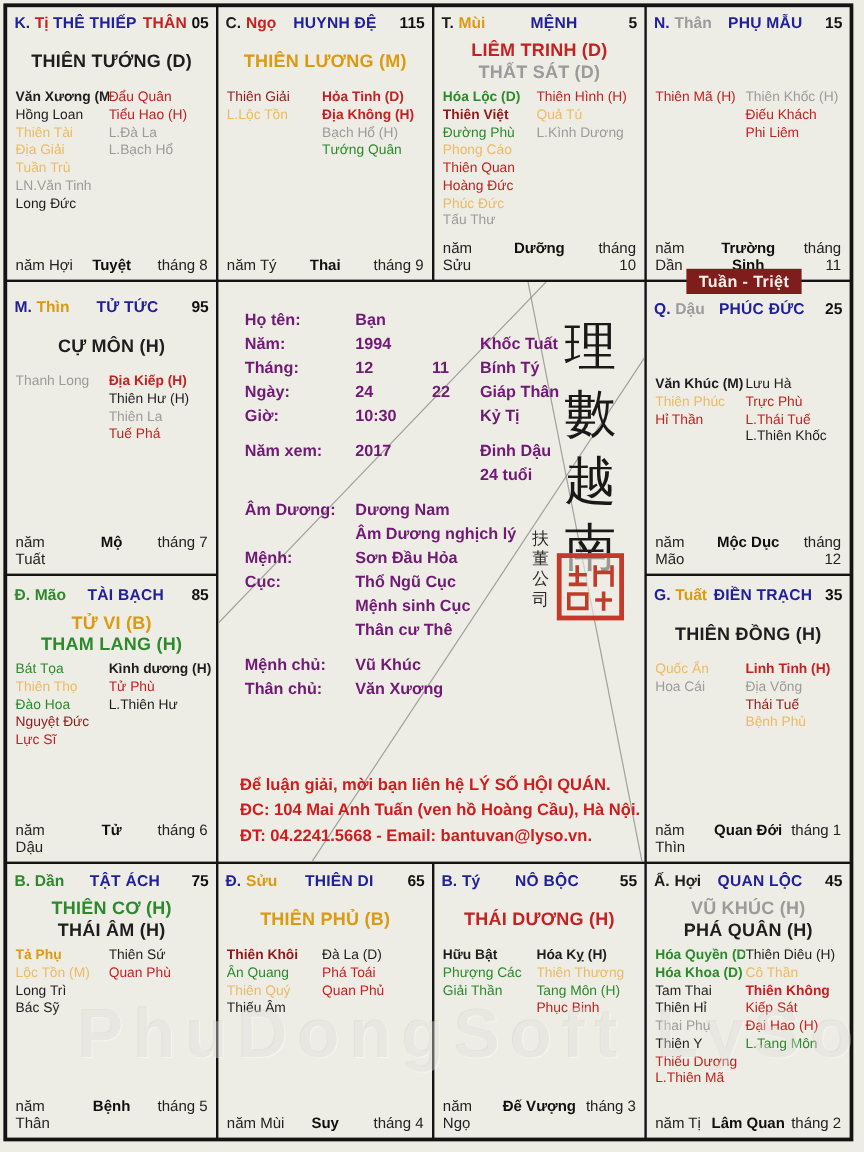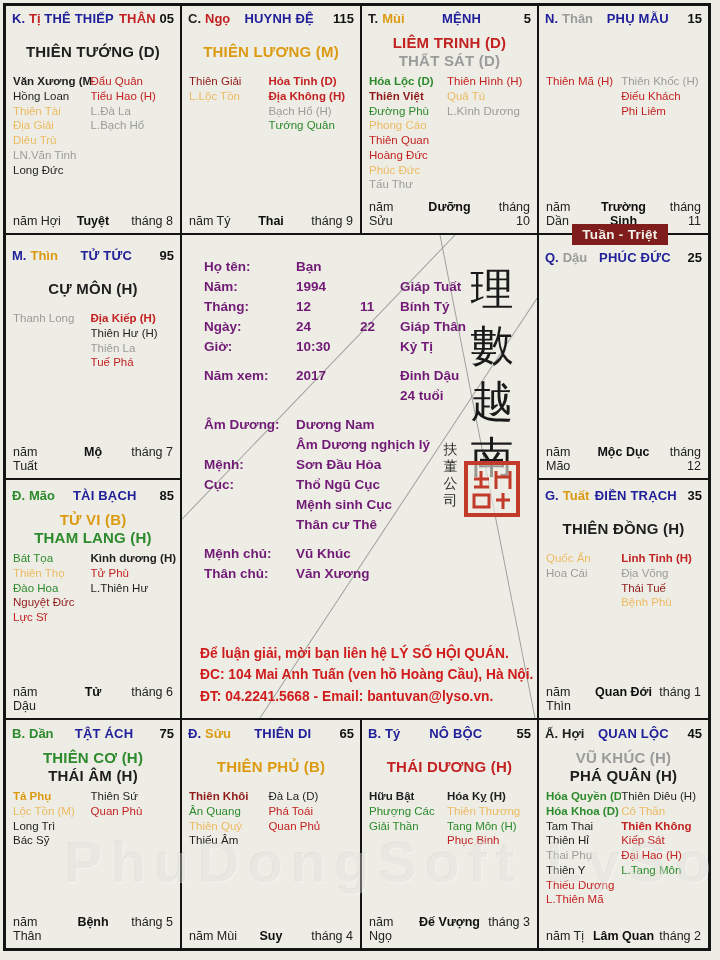--- a/index.html
+++ b/index.html
@@ -85,21 +85,21 @@
         <div class="irow">
           <span class="lb">Họ tên:</span>
           <span class="v1">Bạn</span>
           <span class="v2"></span>
           <span class="v3"></span>
         </div>
         <div class="irow">
           <span class="lb">Năm:</span>
           <span class="v1">1994</span>
           <span class="v2"></span>
-          <span class="v3">Giáp Tuất</span>
+          <span class="v3">Khốc Tuất</span>
         </div>
         <div class="irow">
           <span class="lb">Tháng:</span>
           <span class="v1">12</span>
           <span class="v2">11</span>
           <span class="v3">Bính Tý</span>
         </div>
         <div class="irow">
           <span class="lb">Ngày:</span>
           <span class="v1">24</span>
@@ -213,21 +213,21 @@
     </div>
     <div class="main">
         <div class="c-black">THIÊN TƯỚNG (D)</div>
       </div>
     <div class="stars">
       <div class="col left">
           <span class="star c-black bold">Văn Xương (M)</span>
           <span class="star c-black">Hồng Loan</span>
           <span class="star c-lightgold">Thiên Tài</span>
           <span class="star c-lightgold">Địa Giải</span>
-          <span class="star c-lightgold">Diêu Trù</span>
+          <span class="star c-lightgold">Tuần Trù</span>
           <span class="star c-gray">LN.Văn Tinh</span>
           <span class="star c-black">Long Đức</span>
         </div>
       <div class="col right">
           <span class="star c-red">Đẩu Quân</span>
           <span class="star c-red">Tiểu Hao (H)</span>
           <span class="star c-gray">L.Đà La</span>
           <span class="star c-gray">L.Bạch Hổ</span>
         </div>
     </div>
@@ -351,20 +351,33 @@
     </div>
   </div>
     <div class="cell palace" style="grid-area: p6;">
     <div class="hdr" style="padding-top: 16px;">
       <span class="sb stem c-navy">Q.</span>
       <span class="sb branch c-gray">Dậu</span>
       <span class="nm"><span class="pname">PHÚC ĐỨC</span><span class="pextra c-red"></span></span>
       <span class="pnum">25</span>
     </div>
     <div class="main"></div>
+    <div class="stars">
+      <div class="col left">
+          <span class="star c-black bold">Văn Khúc (M)</span>
+          <span class="star c-lightgold">Thiên Phúc</span>
+          <span class="star c-red">Hỉ Thần</span>
+        </div>
+      <div class="col right">
+          <span class="star c-black">Lưu Hà</span>
+          <span class="star c-red">Trực Phù</span>
+          <span class="star c-red">L.Thái Tuế</span>
+          <span class="star c-black">L.Thiên Khốc</span>
+        </div>
+    </div>
     <div class="ftr">
       <span class="fy">năm Mão</span>
       <span class="fs">Mộc Dục</span>
       <span class="fm">tháng 12</span>
     </div>
   </div>
     <div class="cell palace" style="grid-area: p7;">
     <div class="hdr" style="padding-top: 9px;">
       <span class="sb stem c-green">Đ.</span>
       <span class="sb branch c-green">Mão</span>

